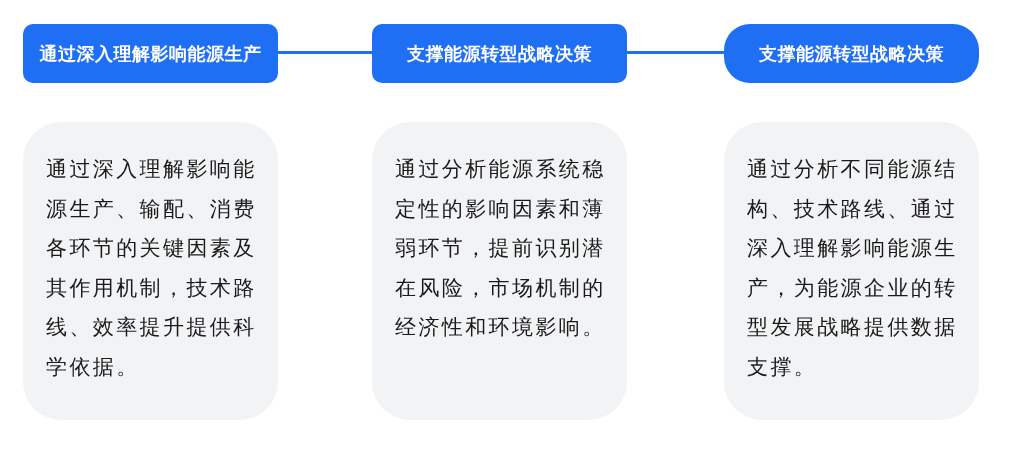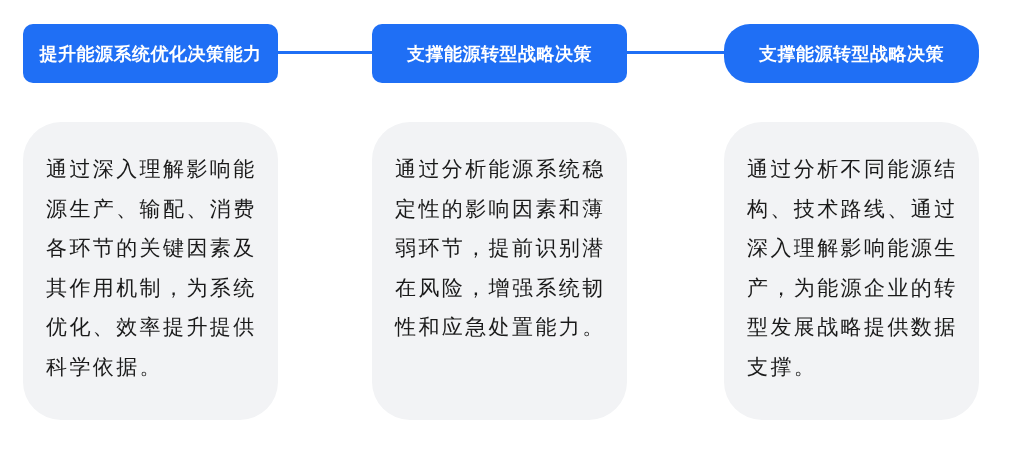--- a/index.html
+++ b/index.html
@@ -17,31 +17,31 @@
                letter-spacing:2.4px; word-break:break-all; }
 </style>
 </head>
 <body>
 
 <div>
   <div class="connector" style="left:278px; width:94px;"></div>
   <div class="connector" style="left:627px; width:97px;"></div>
 
   <div class="header-box" style="left:23px;">
-    <span>提升能源系统优化决策能力</span>
+    <span>通过深入理解影响能源生产</span>
   </div>
   <div class="header-box" style="left:372px;">
     <span>支撑能源转型战略决策</span>
   </div>
   <div class="header-box" style="left:724px;border-radius:26px;">
     <span>支撑能源转型战略决策</span>
   </div>
 
   <div class="card" style="left:23px;">
-    <div class="card-text">通过深入理解影响能源生产、输配、消费各环节的关键因素及其作用机制，为系统优化、效率提升提供科学依据。</div>
+    <div class="card-text">通过深入理解影响能源生产、输配、消费各环节的关键因素及其作用机制，技术路线、效率提升提供科学依据。</div>
   </div>
   <div class="card" style="left:372px;">
-    <div class="card-text">通过分析能源系统稳定性的影响因素和薄弱环节，提前识别潜在风险，增强系统韧性和应急处置能力。</div>
+    <div class="card-text">通过分析能源系统稳定性的影响因素和薄弱环节，提前识别潜在风险，市场机制的经济性和环境影响。</div>
   </div>
   <div class="card" style="left:724px;">
     <div class="card-text">通过分析不同能源结构、技术路线、通过深入理解影响能源生产，为能源企业的转型发展战略提供数据支撑。</div>
   </div>
 </div>
 
 </body></html>

